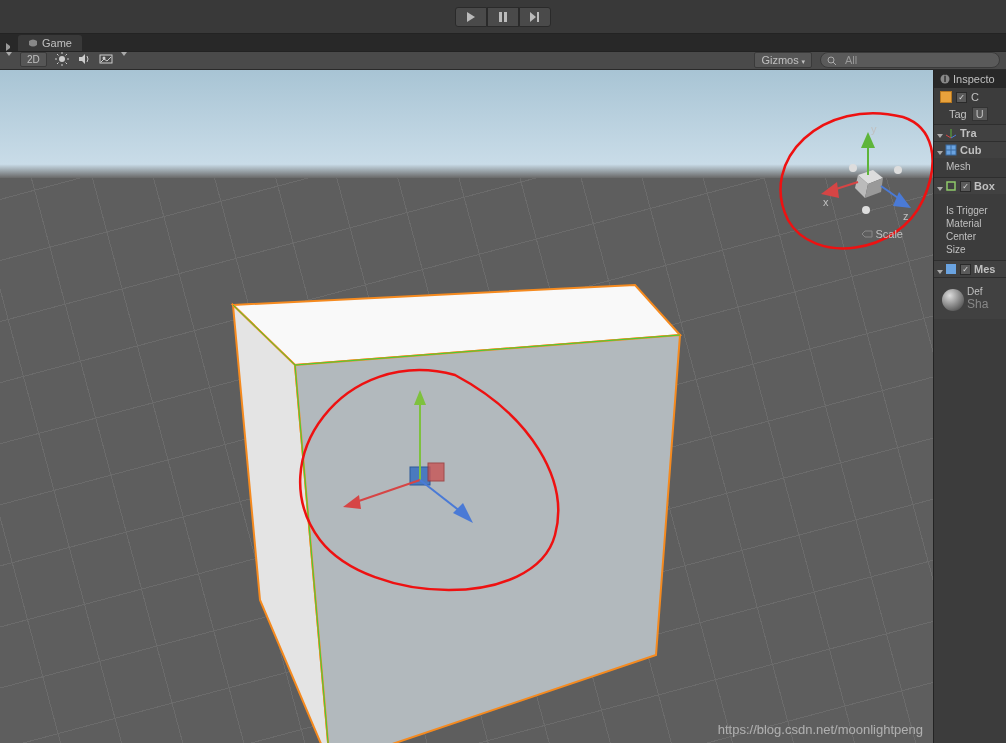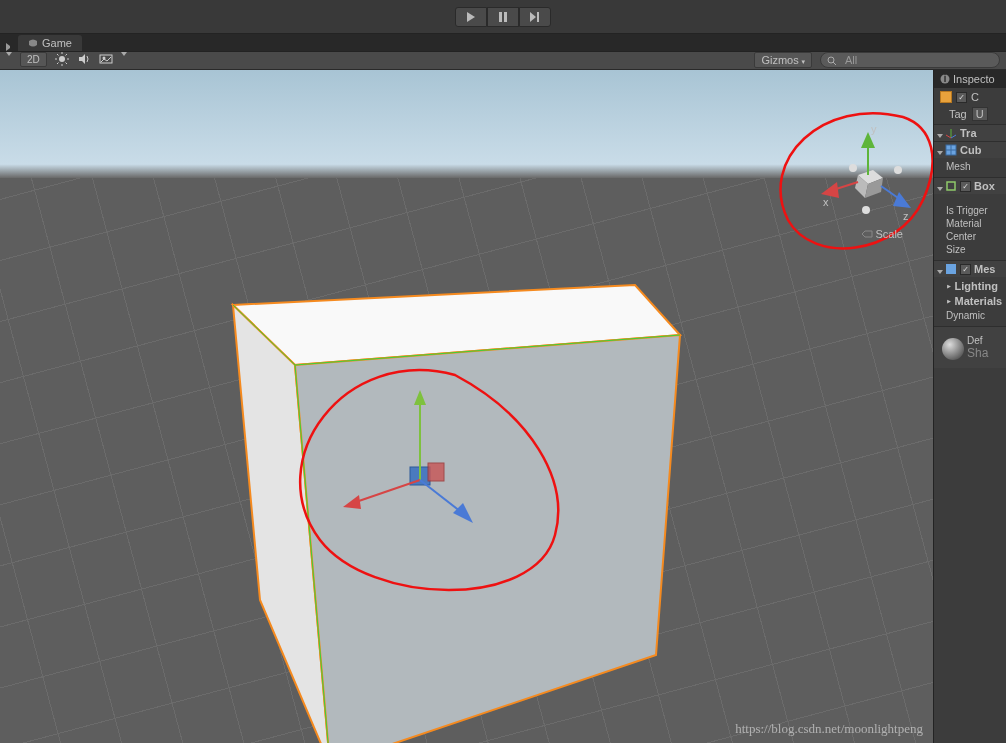--- a/index.html
+++ b/index.html
@@ -23,21 +23,21 @@
 .inspector{width:73px;background:#3c3c3c;border-left:1px solid #232323;overflow:hidden}
 .insp-tab{height:18px;background:#282828;padding:2px 6px;display:flex;align-items:center;gap:3px}
 .insp-head{padding:3px 6px;display:flex;align-items:center;gap:4px;background:#3c3c3c}
 .comp-head{background:#414141;padding:2px 4px;display:flex;align-items:flex-end;gap:3px;border-top:1px solid #2e2e2e;cursor:pointer}
 .comp-body{padding:2px 6px 4px 12px}
 .prop{padding:1px 0;font-size:10px}
 .triangle{width:0;height:0;border-left:4px solid #aaa;border-top:3px solid transparent;border-bottom:3px solid transparent;transform:rotate(90deg)}
 .cube-ico{width:12px;height:12px;background:#e8a23c;border:1px solid #b87820}
 .comp-ico{width:12px;height:12px}
 .cb{width:11px;height:11px;background:#5a5a5a;border:1px solid #2a2a2a;display:inline-flex;align-items:center;justify-content:center;font-size:8px;color:#ddd}
-.watermark{position:absolute;right:10px;bottom:6px;font-size:13px;color:rgba(255,255,255,0.5);font-family:Liberation Serif, serif}
+.watermark{position:absolute;right:10px;bottom:6px;font-size:13px;color:rgba(255,255,255,0.5);font-family:Liberation Sans, sans-serif}
 .annotation{position:absolute;pointer-events:none}
 .gizmo-corner{position:absolute;right:10px;top:50px;width:120px;height:120px}
 .persp{position:absolute;right:30px;top:158px;font-size:10px;color:#888}
 </style>
 </head>
 <body>
 
 <div class="topbar">
   <div class="play-btn">
     <svg width="10" height="10">
@@ -239,31 +239,20 @@
     </div>
 
     <div class="comp-head">
       <div class="triangle"></div>
       <svg class="comp-ico" viewBox="0 0 12 12">
           <rect x="1" y="1" width="10" height="10" fill="#6aa3e0"></rect>
         </svg>
       <span class="cb">✓</span>
       <b>Mes</b>
     </div>
-    <div class="comp-body">
-      <div class="prop" style="display:flex;gap:3px">
-          <span style="transform:rotate(-90deg) scale(0.7)">▾</span>
-          <b>Lighting</b>
-        </div>
-      <div class="prop" style="display:flex;gap:3px">
-          <span style="transform:rotate(-90deg) scale(0.7)">▾</span>
-          <b>Materials</b>
-        </div>
-      <div class="prop">Dynamic</div>
-    </div>
 
     <div class="comp-head" style="padding:8px">
       <div style="width:22px;height:22px;border-radius:50%;background:radial-gradient(circle at 35% 30%,#ddd,#666 70%,#333)"></div>
       <div>
         <div style="font-size:10px">Def</div>
         <div style="font-size:12px;color:#888">Sha</div>
       </div>
     </div>
   </div>
 </div>

